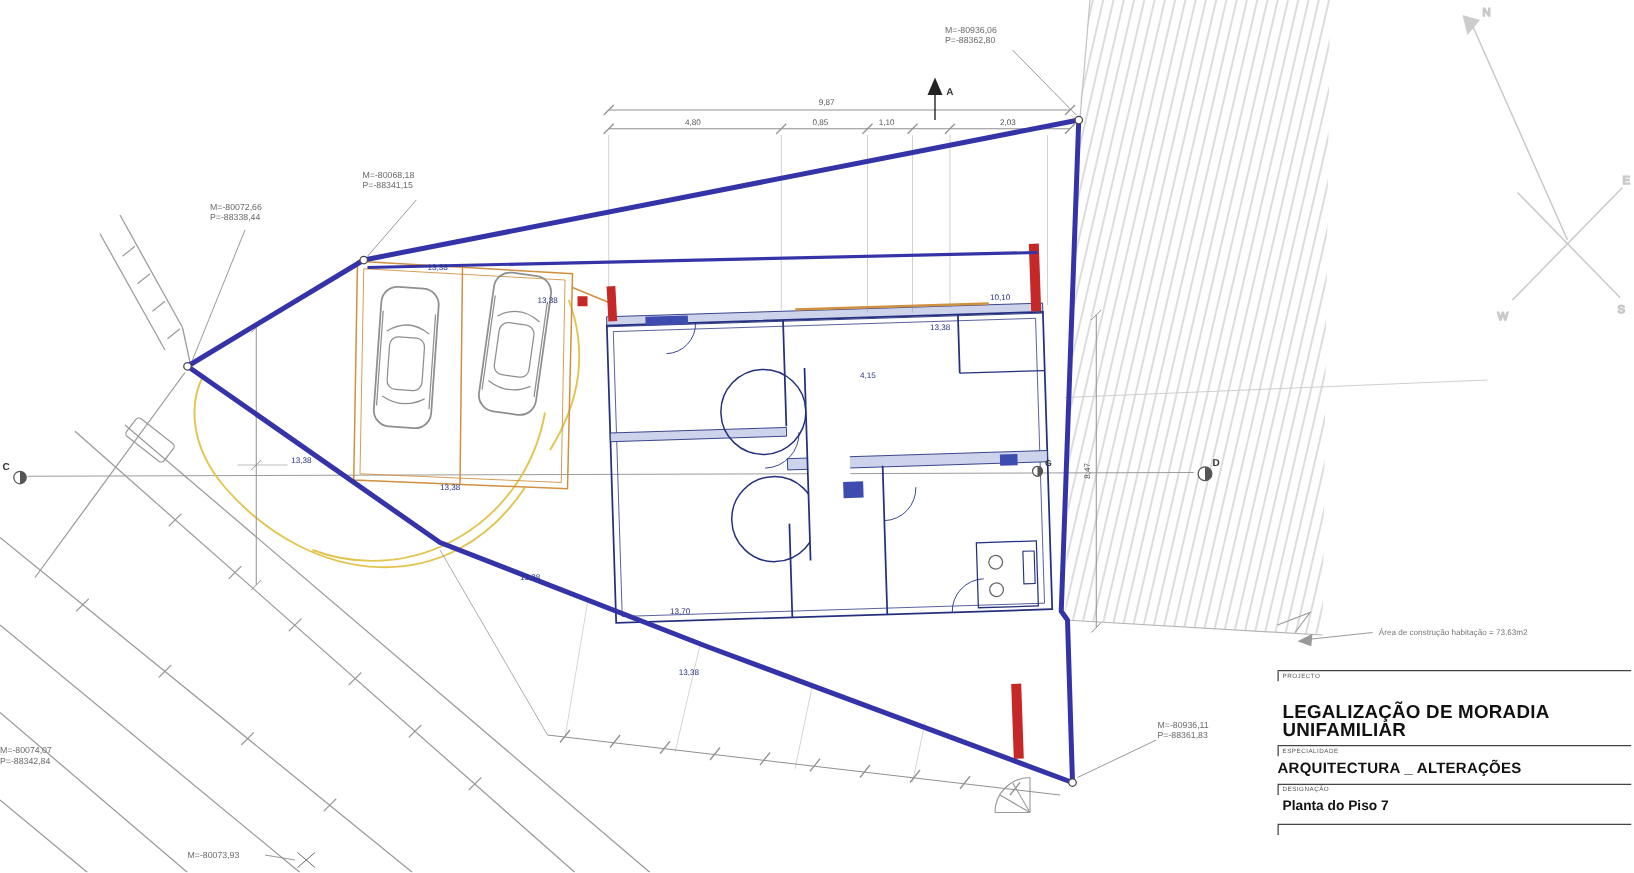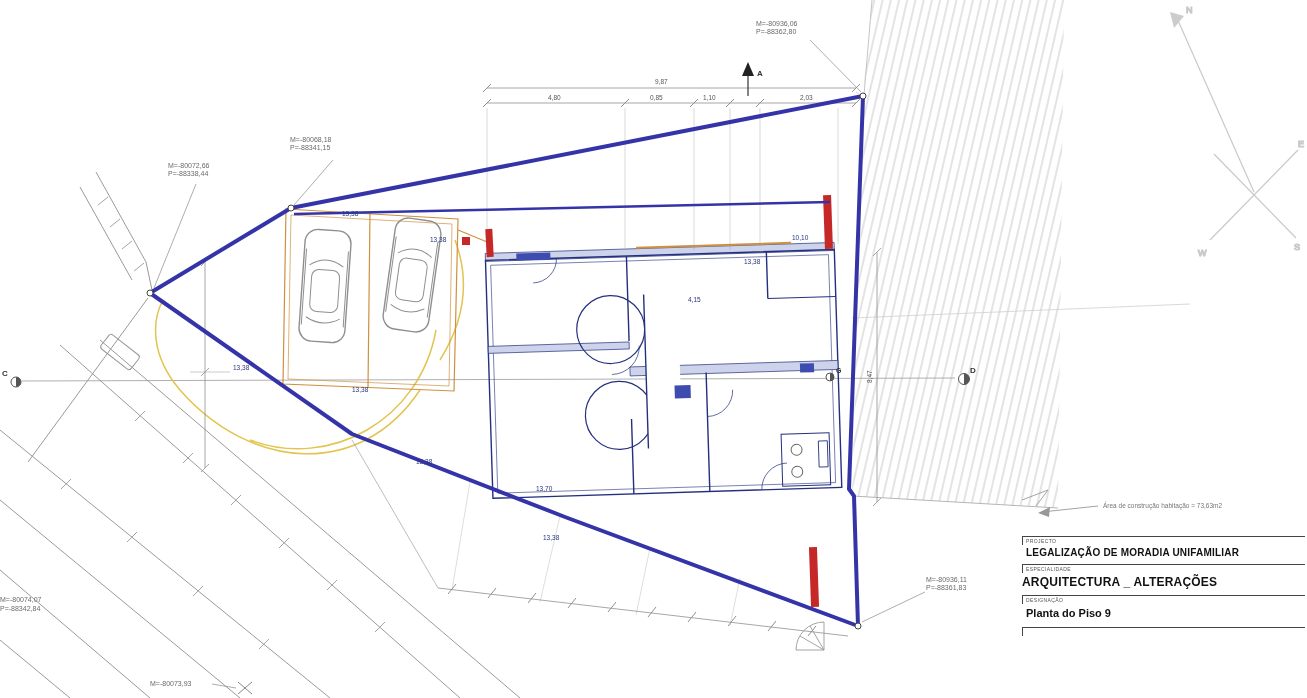--- a/index.html
+++ b/index.html
@@ -25,21 +25,21 @@
   .tl{fill:#27337f;font-size:6.5px;}
   .td{fill:#555;font-size:6.5px;}
   .tm{fill:#333;font-size:8px;font-weight:bold;}
   .tk{fill:#bdbdbd;font-size:9px;}
   .tnote{fill:#777;font-size:6.5px;}
   
   .tblock{position:absolute;left:1022px;top:536px;width:283px;color:#111;}
   .trule{border-top:1.2px solid #444;position:relative;margin:0;}
   .trule::before{content:"";position:absolute;left:0;top:0;width:1px;height:8px;background:#444;}
   .tlabel{font-size:5px;color:#555;margin:1px 0 1px 4px;letter-spacing:.4px;}
-  .ttitle{font-size:10px;font-weight:bold;line-height:15px;margin:1px 0 4px 4px;letter-spacing:.2px;}
+  .ttitle{font-size:15px;font-weight:bold;line-height:15px;margin:18px 0 4px 4px;letter-spacing:.2px;}
   .tspec{font-size:12px;font-weight:bold;margin:3px 0 6px 0;letter-spacing:.2px;}
   .tname{font-size:11px;font-weight:bold;margin:4px 0 8px 4px;}
 </style>
 </head>
 <body>
 
 <div class="canvas">
 <svg width="1307" height="698" viewBox="0 0 1307 698">
   <defs>
     <pattern id="hatch" width="8" height="8" patternUnits="userSpaceOnUse" patternTransform="rotate(13)">
@@ -320,16 +320,16 @@
 
 <div class="tblock">
   <div class="trule"></div>
   <div class="tlabel">PROJECTO</div>
   <div class="ttitle">LEGALIZAÇÃO DE MORADIA UNIFAMILIAR</div>
   <div class="trule"></div>
   <div class="tlabel">ESPECIALIDADE</div>
   <div class="tspec">ARQUITECTURA _ ALTERAÇÕES</div>
   <div class="trule"></div>
   <div class="tlabel">DESIGNAÇÃO</div>
-  <div class="tname">Planta do Piso 9</div>
+  <div class="tname">Planta do Piso 7</div>
   <div class="trule"></div>
 </div>
 </div>
 
 </body></html>

